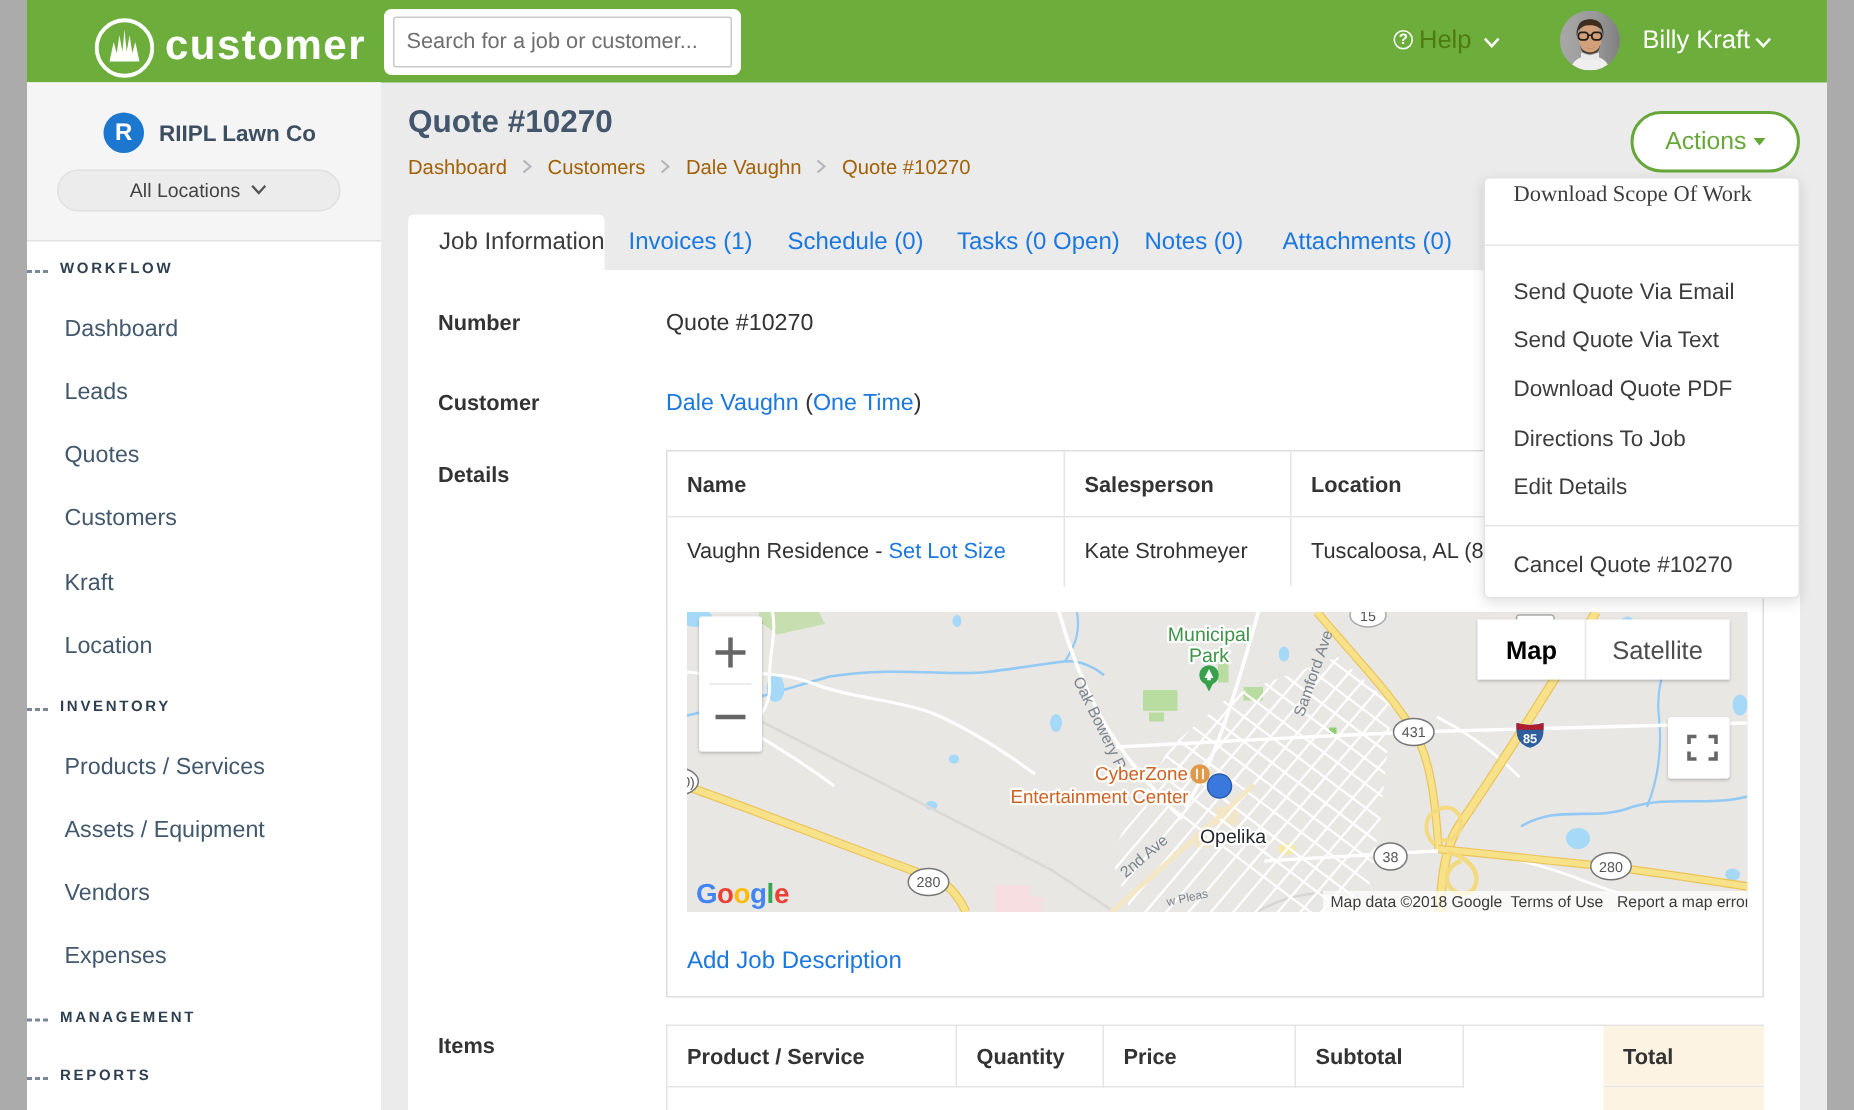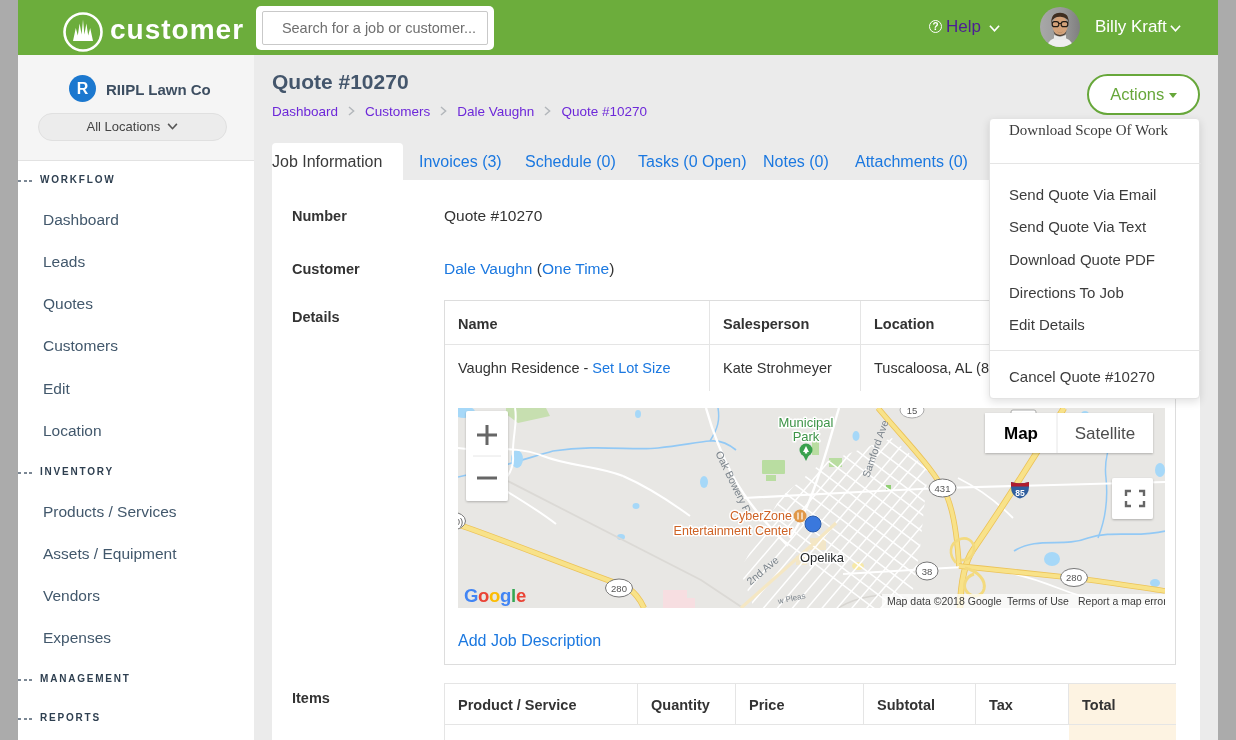--- a/index.html
+++ b/index.html
@@ -6,39 +6,39 @@
 html,body { width:1236px; height:740px; }
 body { position:relative; font-family:"Liberation Sans",sans-serif; background:#ebebeb; overflow:hidden; }
 .abs { position:absolute; }
 .lstrip { left:0; top:0; width:18px; height:740px; background:#ababab; }
 .rstrip { left:1218px; top:0; width:18px; height:740px; background:#ababab; }
 
 .topbar { left:18px; top:0; width:1200px; height:55px; background:#6cad3c; }
 .logo-circ { left:63px; top:12px; }
 .logo-text { left:110px; top:14px; color:#fff; font-size:28px; font-weight:bold; letter-spacing:1px; }
 .search { left:256px; top:6px; width:238px; height:44px; background:#fff; border-radius:5px; }
-.search-in { position:absolute; left:6px; top:5px; right:6px; bottom:5px; border:1px solid #c9c9c9; border-radius:2px; color:#6f6f6f; font-size:14.5px; line-height:33px; padding-left:8px;text-align:center; }
+.search-in { position:absolute; left:6px; top:5px; right:6px; bottom:5px; border:1px solid #c9c9c9; border-radius:2px; color:#6f6f6f; font-size:14.5px; line-height:33px; padding-left:8px; }
 .help-ic { left:929px; top:20px; width:13px; height:13px; border:1.3px solid #fff; border-radius:50%; color:#fff; font-size:10px; text-align:center; line-height:12px; font-weight:bold;}
-.help-tx { left:946px; top:17px; color:#4c1d95; font-size:17px; }
+.help-tx { left:946px; top:17px; color:#4d7c0f; font-size:17px; }
 .chev { width:11px; height:11px; }
 .avatar { left:1022px; top:7px; width:40px; height:40px; border-radius:50%; overflow:hidden; }
 .user-tx { left:1095px; top:17px; color:#fff; font-size:17px; }
 
 .sidebar { left:18px; top:55px; width:236px; height:685px; background:#fff; }
 .sidetop { position:absolute; left:0; top:0; width:236px; height:106px; background:#f5f5f5; border-bottom:1px solid #e2e2e2; }
 .rlogo { position:absolute; left:51px; top:20px; width:27px; height:27px; background:#1c78cf; border-radius:50%; color:#fff; font-weight:bold; font-size:16px; text-align:center; line-height:27px; }
 .rname { position:absolute; left:88px; top:26px; font-size:15px; font-weight:bold; color:#3d4e61; }
 .locpill { position:absolute; left:20px; top:58px; width:189px; height:28px; background:#ececec; border:1px solid #e0e0e0; border-radius:14px; font-size:13px; color:#444; text-align:center; line-height:26px; }
 .nav-h { position:absolute; left:22px; font-size:10px; font-weight:bold; letter-spacing:1.8px; color:#2e3f50; }
 .nav-h:before { content:""; position:absolute; left:-22px; top:6px; width:14px; height:2px; background:repeating-linear-gradient(to right,#7b8794 0 3px,transparent 3px 5.5px); }
 .nav-i { position:absolute; left:25px; font-size:15.5px; color:#42586c; }
 .h1 { left:272px; top:70px; font-size:21px; font-weight:bold; color:#44566c; }
-.crumb { left:272px; top:103.5px; font-size:13.5px; color:#6d28d9; }
+.crumb { left:272px; top:103.5px; font-size:13.5px; color:#a16207; }
 .crumb .sep { display:inline-block; width:7px; height:10px; margin:0 10px; }
-.tab-a { position:absolute; left:0; top:0; width:131px; height:38px; background:#fff; border-radius:4px 4px 0 0; color:#3b3b3b; font-size:16px; text-align:left; line-height:37px; }
+.tab-a { position:absolute; left:0; top:0; width:131px; height:38px; background:#fff; border-radius:4px 4px 0 0; color:#3b3b3b; font-size:16px; text-align:right; line-height:37px; }
 .tab { position:absolute; top:0; height:37px; color:#1b78e0; font-size:16px; line-height:37px; }
 .panel { left:272px; top:180px; width:928px; height:600px; background:#fff; border-radius:0 4px 0 0; }
 .lbl { position:absolute; left:20px; font-size:14.5px; font-weight:bold; color:#333; }
 .val { position:absolute; left:172px; font-size:15.5px; color:#333; }
 a.lnk { color:#1b78e0; text-decoration:none; }
 
 .dbox { position:absolute; left:172px; top:120px; width:732px; height:365px; border:1px solid #ddd; font-size:14.5px; color:#333; }
 .dth { position:absolute; top:0; height:44px; line-height:46px; font-weight:bold; border-bottom:1px solid #e5e5e5; }
 .dtd { position:absolute; top:44px; height:46px; line-height:46px; }
 .cb { border-right:1px solid #e5e5e5; }
@@ -103,42 +103,42 @@
     <div class="rname">RIIPL Lawn Co</div>
     <div class="locpill">All Locations &nbsp;<svg width="11" height="7" viewBox="0 0 12 8" style="vertical-align:1px;">
           <path d="M1 1 L6 6.5 L11 1" stroke="#555" stroke-width="1.8" fill="none"></path>
         </svg></div>
   </div>
   <div class="nav-h" style="top:119px;">WORKFLOW</div>
   <div class="nav-i" style="top:156px;">Dashboard</div>
   <div class="nav-i" style="top:198px;">Leads</div>
   <div class="nav-i" style="top:240px;">Quotes</div>
   <div class="nav-i" style="top:282px;">Customers</div>
-  <div class="nav-i" style="top:325px;">Edit</div>
+  <div class="nav-i" style="top:325px;">Kraft</div>
   <div class="nav-i" style="top:367px;">Location</div>
   <div class="nav-h" style="top:411px;">INVENTORY</div>
   <div class="nav-i" style="top:448px;">Products / Services</div>
   <div class="nav-i" style="top:490px;">Assets / Equipment</div>
   <div class="nav-i" style="top:532px;">Vendors</div>
   <div class="nav-i" style="top:574px;">Expenses</div>
   <div class="nav-h" style="top:618px;">MANAGEMENT</div>
   <div class="nav-h" style="top:657px;">REPORTS</div>
 </div>
 
 <div class="abs h1">Quote #10270</div>
 <div class="abs crumb">Dashboard<svg class="sep" viewBox="0 0 7 10">
       <path d="M1,1 L5.6,5 L1,9" stroke="#b3b7bb" fill="none" stroke-width="1.5"></path>
     </svg>Customers<svg class="sep" viewBox="0 0 7 10">
       <path d="M1,1 L5.6,5 L1,9" stroke="#b3b7bb" fill="none" stroke-width="1.5"></path>
     </svg>Dale Vaughn<svg class="sep" viewBox="0 0 7 10">
       <path d="M1,1 L5.6,5 L1,9" stroke="#b3b7bb" fill="none" stroke-width="1.5"></path>
     </svg>Quote #10270</div>
 
 <div class="abs tab-a" style="left:272px; top:143px;">Job Information</div>
-<div class="abs tab" style="left:419px; top:143px;">Invoices (3)</div>
+<div class="abs tab" style="left:419px; top:143px;">Invoices (1)</div>
 <div class="abs tab" style="left:525px; top:143px;">Schedule (0)</div>
 <div class="abs tab" style="left:638px; top:143px;">Tasks (0 Open)</div>
 <div class="abs tab" style="left:763px; top:143px;">Notes (0)</div>
 <div class="abs tab" style="left:855px; top:143px;">Attachments (0)</div>
 
 <div class="abs panel">
   <div class="lbl" style="top:28px;">Number</div>
   <div class="val" style="top:27px;">Quote #10270</div>
   <div class="lbl" style="top:81px;">Customer</div>
   <div class="val" style="top:80px;"><a class="lnk" href="#">Dale Vaughn</a> (<a class="lnk" href="#">One Time</a>)</div>
@@ -370,21 +370,20 @@
 </div>
     <div style="position:absolute; left:13px; top:331px; font-size:16px;"><a class="lnk" href="#">Add Job Description</a></div>
   </div>
 
   <div class="lbl" style="top:510px;">Items</div>
   <div class="itable">
     <div class="ith cb" style="left:0; width:193px;">Product / Service</div>
     <div class="ith cb" style="left:193px; width:98px;">Quantity</div>
     <div class="ith cb" style="left:291px; width:128px;">Price</div>
     <div class="ith cb" style="left:419px; width:112px;">Subtotal</div>
-    <div class="ith cb" style="left:531px; width:93px;">Tax</div>
     <div class="ith" style="left:624px; width:107px; background:#fdf3e2;">Total</div>
     <div style="position:absolute; top:41px; left:624px; width:107px; height:56px; background:#fdf3e2;"></div>
   </div>
 </div>
 
 <div class="abs actions">Actions <span style="display:inline-block; width:0; height:0; border-left:4px solid transparent; border-right:4px solid transparent; border-top:5px solid #67a73a; vertical-align:2px;"></span></div>
 <div class="abs dropdown">
   <div class="dd-i" style="top:3px;font-family:Liberation Serif, serif;">Download Scope Of Work</div>
   <div class="dd-d" style="top:44px;"></div>
   <div class="dd-i" style="top:67px;">Send Quote Via Email</div>

